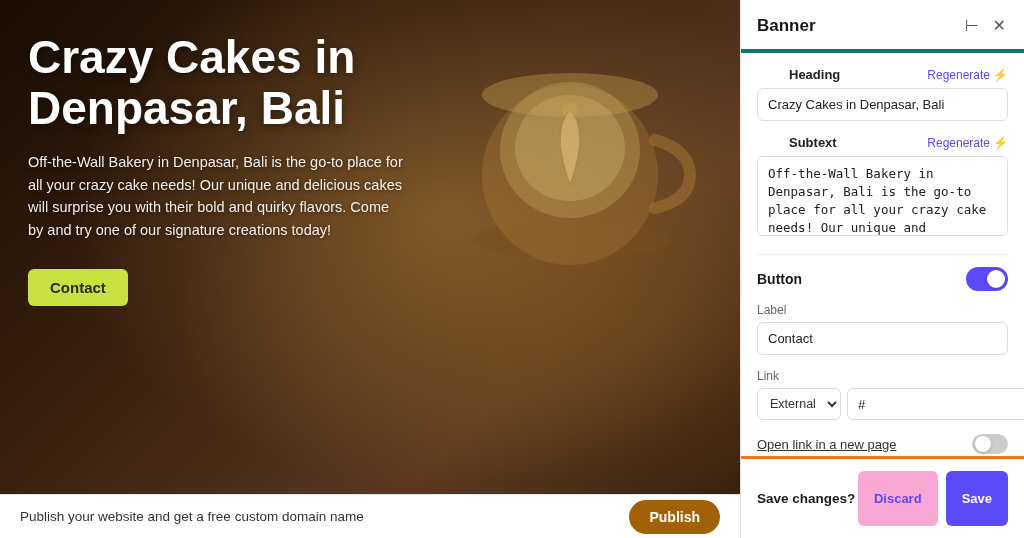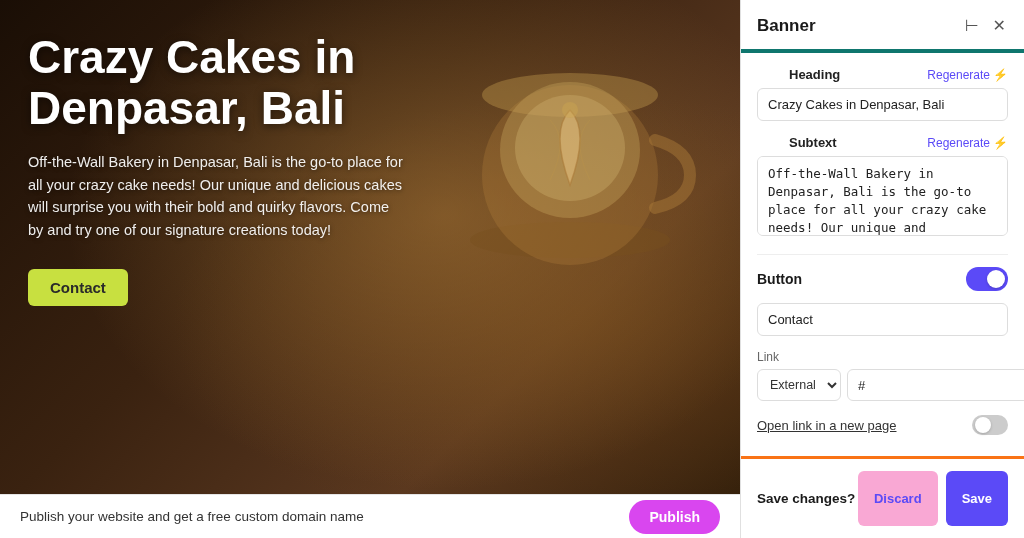--- a/index.html
+++ b/index.html
@@ -64,21 +64,21 @@
       padding: 0 20px;
       gap: 16px;
       z-index: 10;
     }
     .publish-bar-text {
       flex: 1;
       font-size: 13.5px;
       color: #333;
     }
     .publish-btn {
-      background: #d946ef;
+      background: #a16207;
       color: #fff;
       border: none;
       border-radius: 17px;
       padding: 9px 20px;
       font-size: 14px;
       font-weight: 600;
       cursor: pointer;
     }
 
     
@@ -351,20 +351,21 @@
     <div class="divider"></div>
 
     <div class="toggle-row">
       <span class="toggle-label">Button</span>
       <div class="toggle">
         <div class="toggle-knob"></div>
       </div>
     </div>
 
     <div class="field-group">
+      <div class="sub-label">Label</div>
       <input type="text" class="text-input" value="Contact" style="">
     </div>
 
     <div class="field-group">
       <div class="sub-label">Link</div>
       <div class="link-row">
         <select class="link-type-select">
           <option>External</option>
           <option>Internal</option>
         </select>

